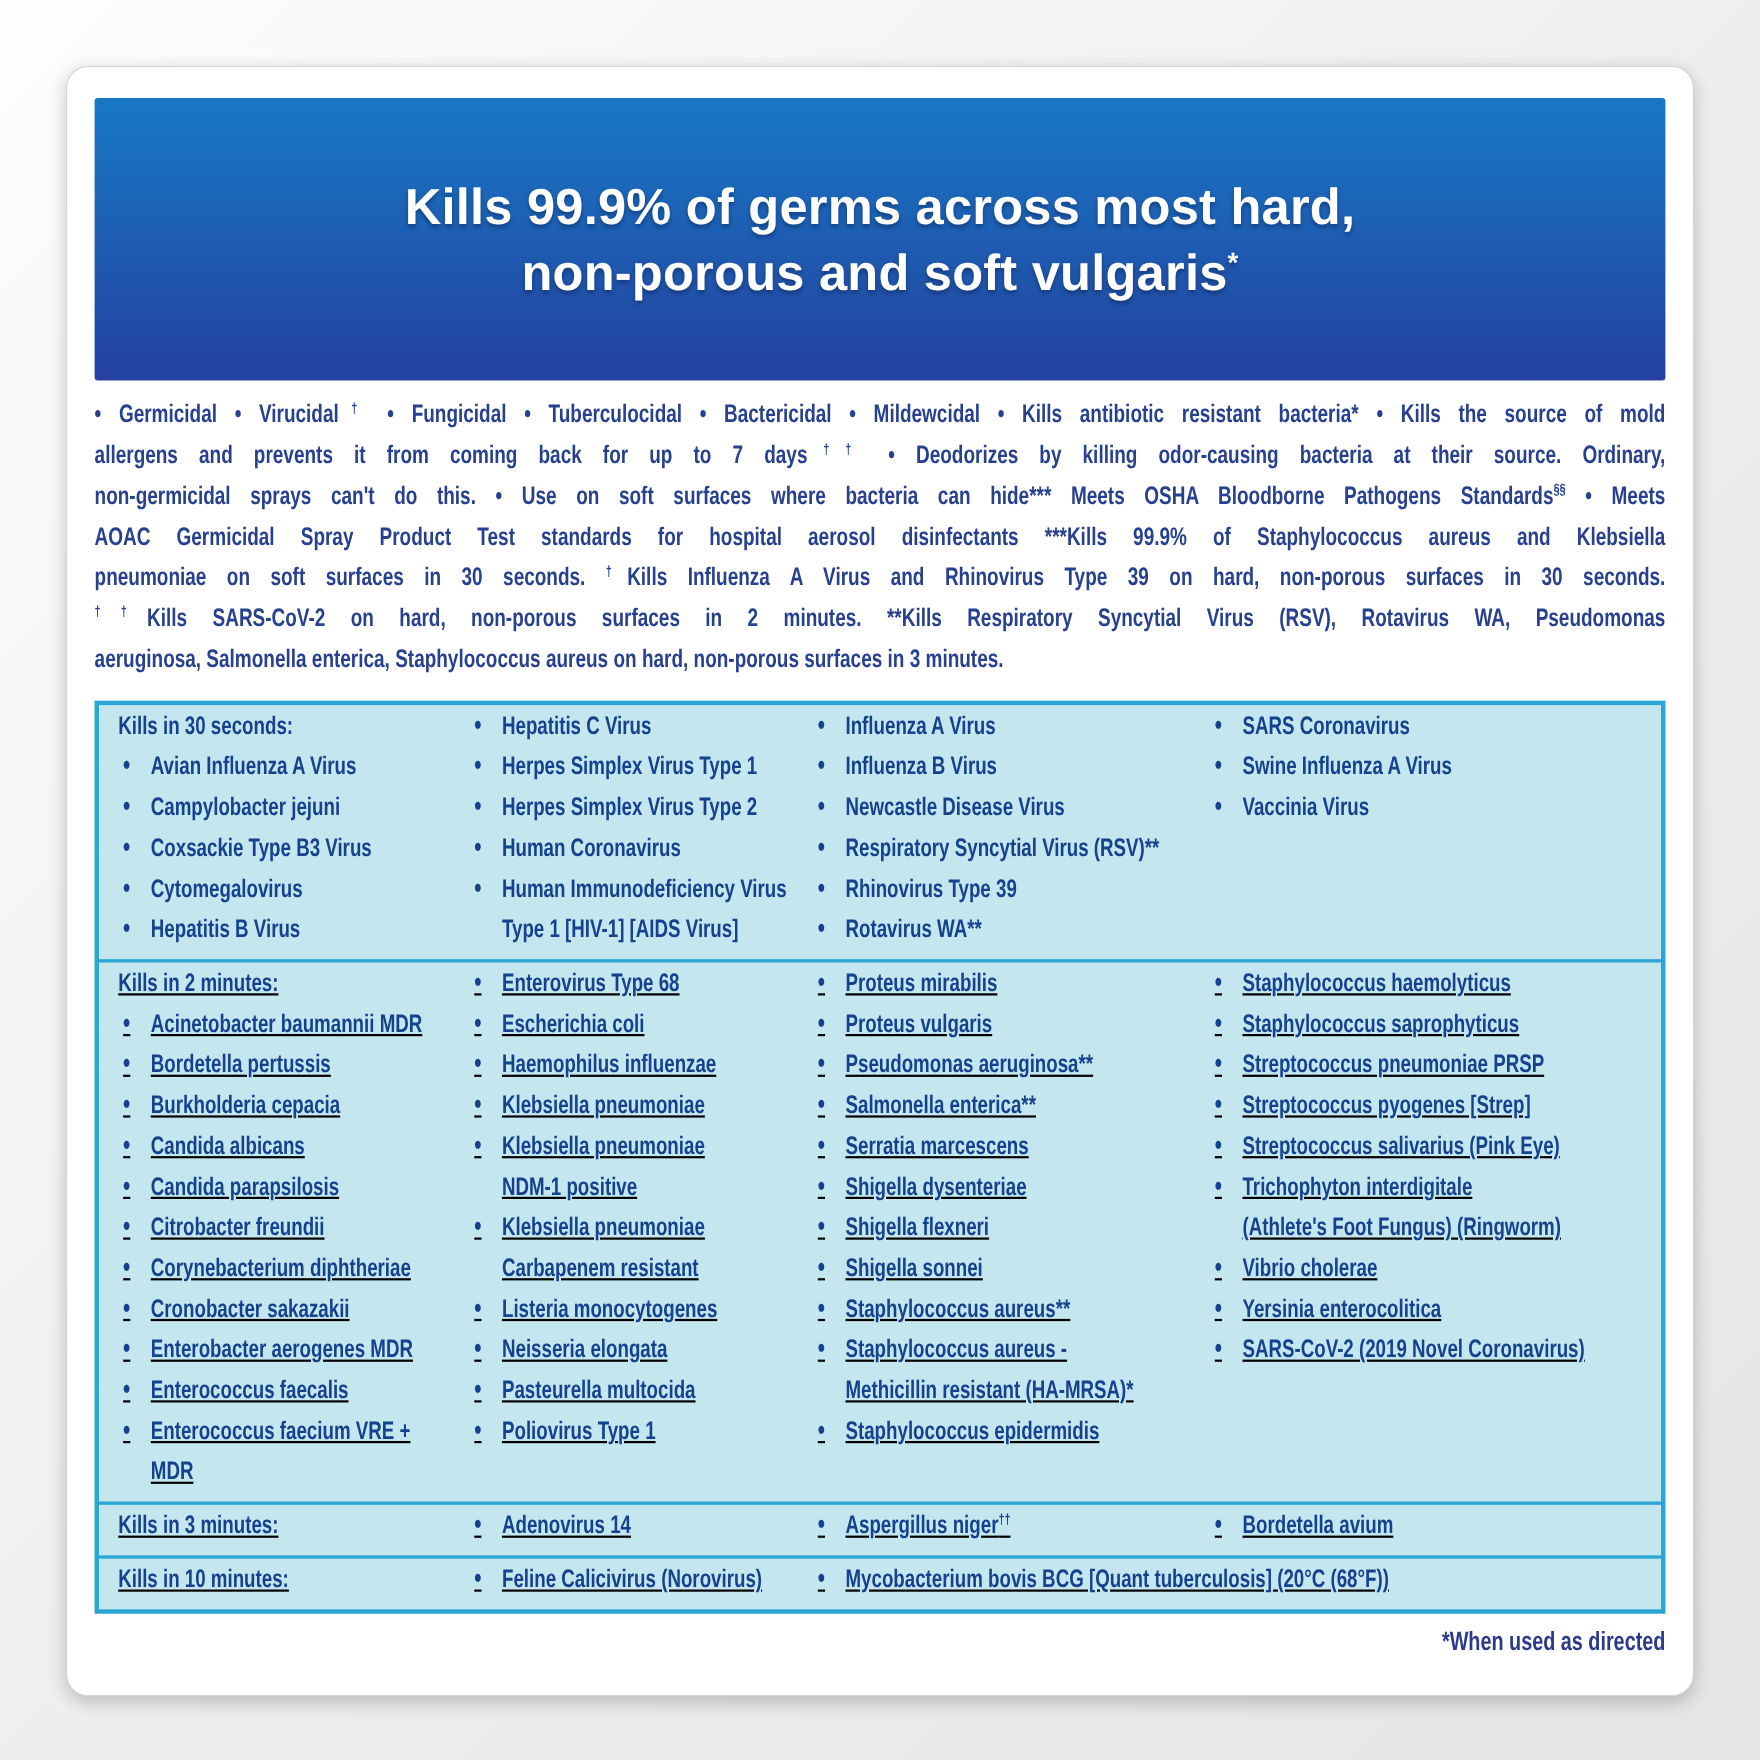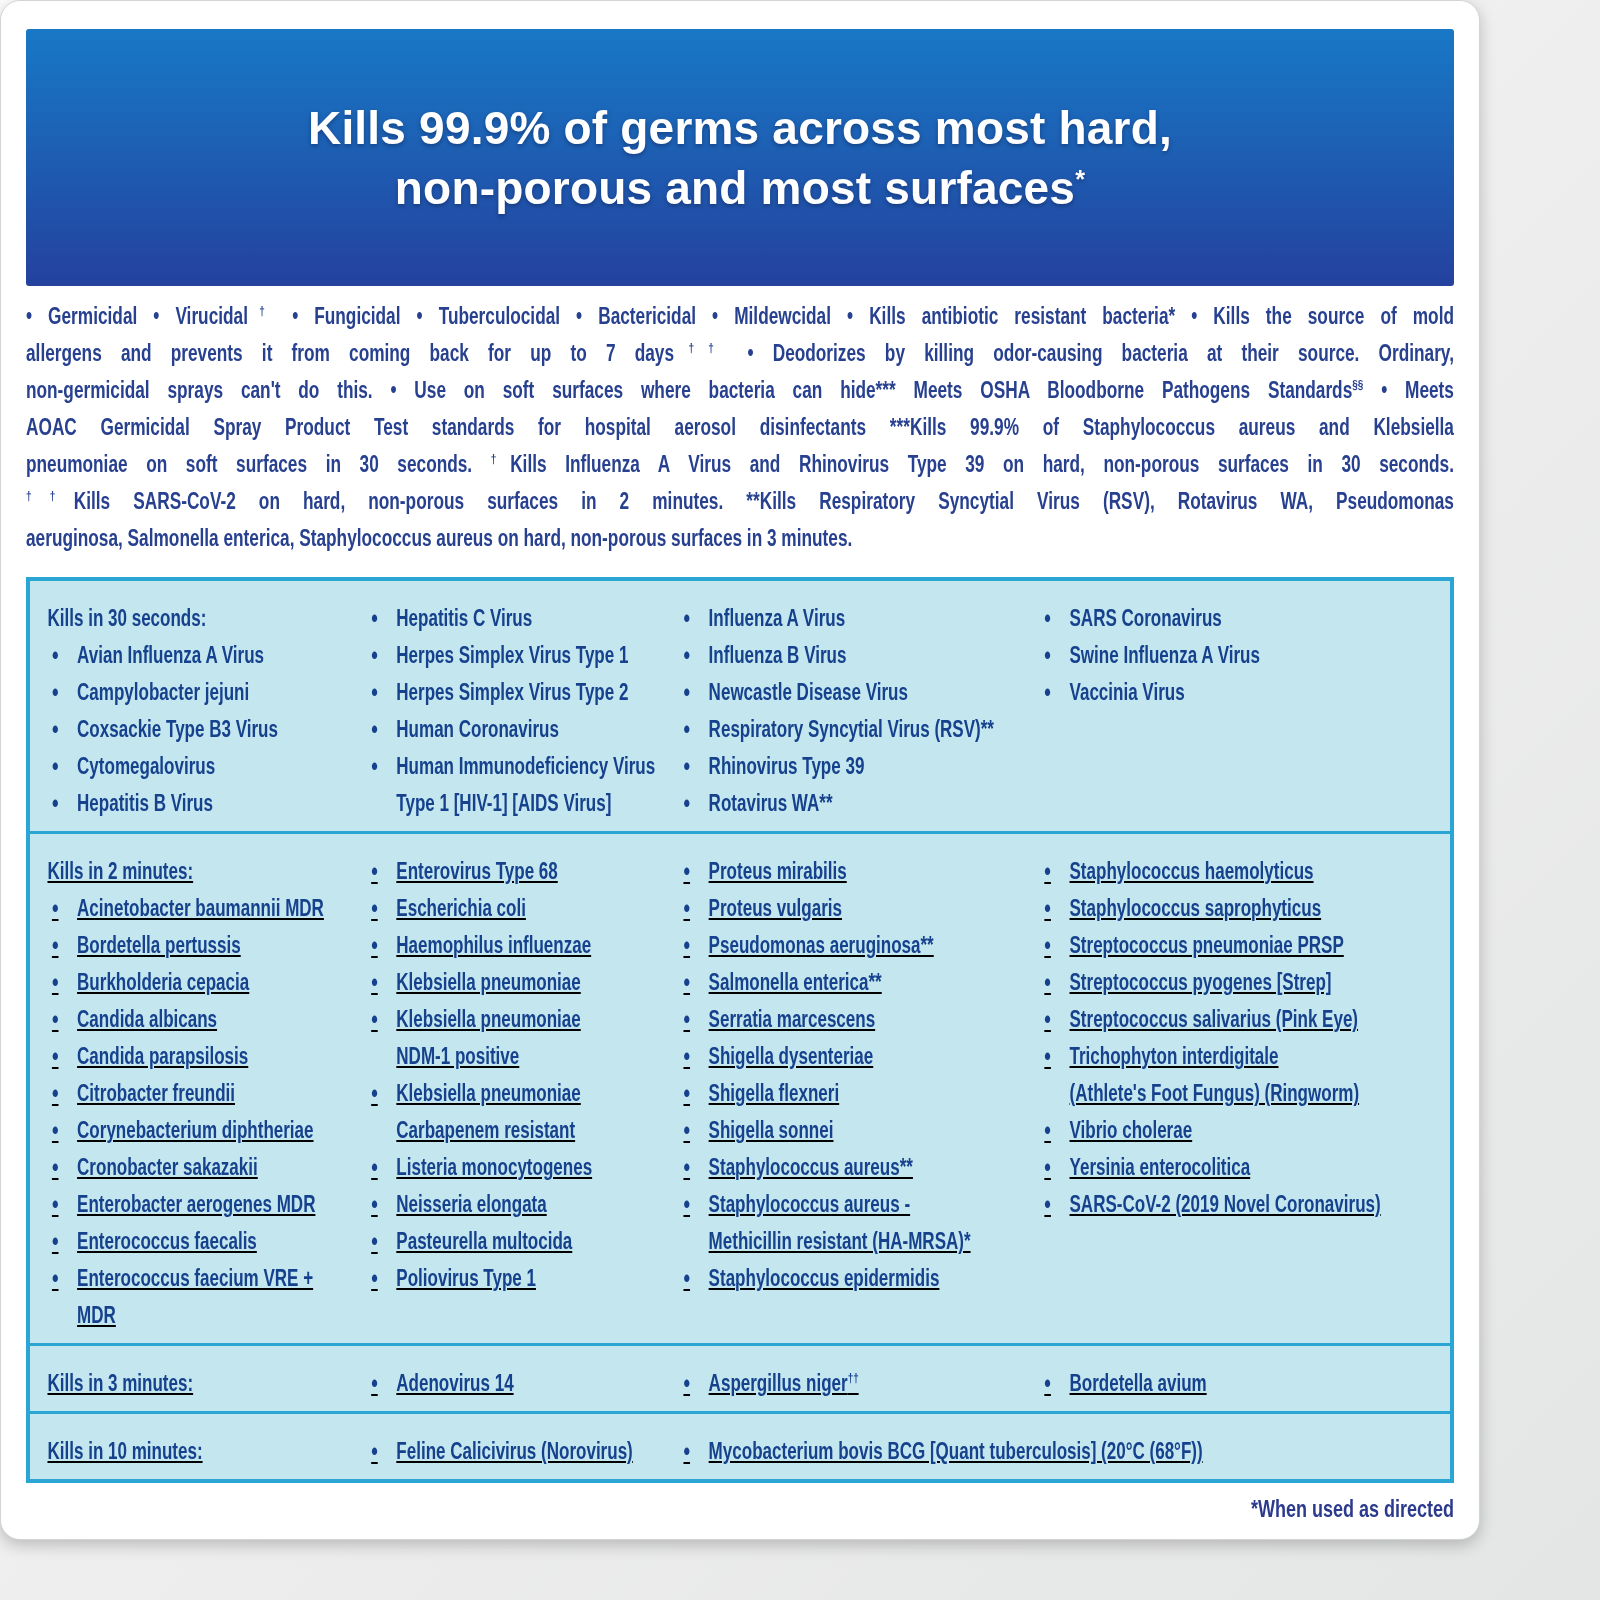--- a/index.html
+++ b/index.html
@@ -8,21 +8,21 @@
     --table-text:#15418d; --footer-text:#2b3a8c;
   }
   *{box-sizing:border-box;}
   html,body{margin:0;padding:0;}
   body{
     width:1600px;height:1600px;overflow:hidden;
     background:linear-gradient(135deg,#fdfdfd 0%,#ededee 55%,#e4e5e5 100%);
     font-family:"Liberation Sans","DejaVu Sans",sans-serif;
   }
   .card{
-    width:1480px;min-height:1482px;background:var(--card-bg);
+    margin:60px;width:1480px;min-height:1482px;background:var(--card-bg);
     border:1px solid #d4d4d4;border-radius:20px;
     box-shadow:0 5px 16px rgba(0,0,0,0.22);
     padding:28px 25px 16px 25px;overflow:hidden;
   }
   .banner{
     height:257px;border-radius:3px;
     background:linear-gradient(180deg,var(--banner-top) 0%,#1d60b4 45%,var(--banner-bottom) 100%);
     display:flex;align-items:center;justify-content:center;text-align:center;
   }
   .banner h1{
@@ -35,21 +35,21 @@
     margin:12px 0 0 0;color:var(--body-text);font-weight:700;font-size:23px;line-height:37px;
     width:133.33%;transform:scaleX(0.75);
   }
   .intro-line{text-align:justify;text-align-last:justify;}
   .intro-line.last{text-align-last:left;}
   .intro sup,.gtext sup{font-size:58%;line-height:0;}
   .germ-table{
     margin-top:20px;border:4px solid var(--table-border);background:var(--table-bg);
     overflow:hidden;
   }
-  .section{padding:19px 16px 9px 16px;overflow:hidden;}
+  .section{padding:0 16px 9px 16px;overflow:hidden;}
   .section + .section{border-top:3px solid var(--table-border);text-decoration:underline;}
   .section-inner{
     display:grid;grid-template-columns:23% 22.5% 26% 28.5%;
     width:135.14%;transform:scaleX(0.74);transform-origin:0 0;
     color:var(--table-text);font-weight:700;font-size:23px;line-height:37px;
   }
   .gcol{padding-right:14px;}
   .sec-header{padding-left:2px;}
   .gitem{display:flex;align-items:flex-start;padding-left:8px;}
   .bullet{flex:0 0 34px;font-size:1.1em;}
@@ -60,21 +60,21 @@
     width:133.33%;transform:scaleX(0.75);transform-origin:0 0;text-align:right;
   }
 </style>
 </head>
 <body>
 
 <div class="card">
 
   <div class="banner">
     <h1><span>Kills 99.9% of germs across most hard,</span><br>
-      <span>non-porous and most surfaces</span><sup>*</sup></h1>
+      <span>non-porous and soft vulgaris</span><sup>*</sup></h1>
   </div>
 
   <div class="intro cond">
       <div class="intro-line">• Germicidal • Virucidal<sup>†</sup> • Fungicidal • Tuberculocidal • Bactericidal • Mildewcidal • Kills antibiotic resistant bacteria* • Kills the source of mold</div>
       <div class="intro-line">allergens and prevents it from coming back for up to 7 days<sup>††</sup> • Deodorizes by killing odor-causing bacteria at their source. Ordinary,</div>
       <div class="intro-line">non-germicidal sprays can't do this. • Use on soft surfaces where bacteria can hide*** Meets OSHA Bloodborne Pathogens Standards<sup>§§</sup> • Meets</div>
       <div class="intro-line">AOAC Germicidal Spray Product Test standards for hospital aerosol disinfectants ***Kills 99.9% of Staphylococcus aureus and Klebsiella</div>
       <div class="intro-line">pneumoniae on soft surfaces in 30 seconds. <sup>†</sup>Kills Influenza A Virus and Rhinovirus Type 39 on hard, non-porous surfaces in 30 seconds.</div>
       <div class="intro-line"><sup>††</sup>Kills SARS-CoV-2 on hard, non-porous surfaces in 2 minutes. **Kills Respiratory Syncytial Virus (RSV), Rotavirus WA, Pseudomonas</div>
       <div class="intro-line last">aeruginosa, Salmonella enterica, Staphylococcus aureus on hard, non-porous surfaces in 3 minutes.</div>

